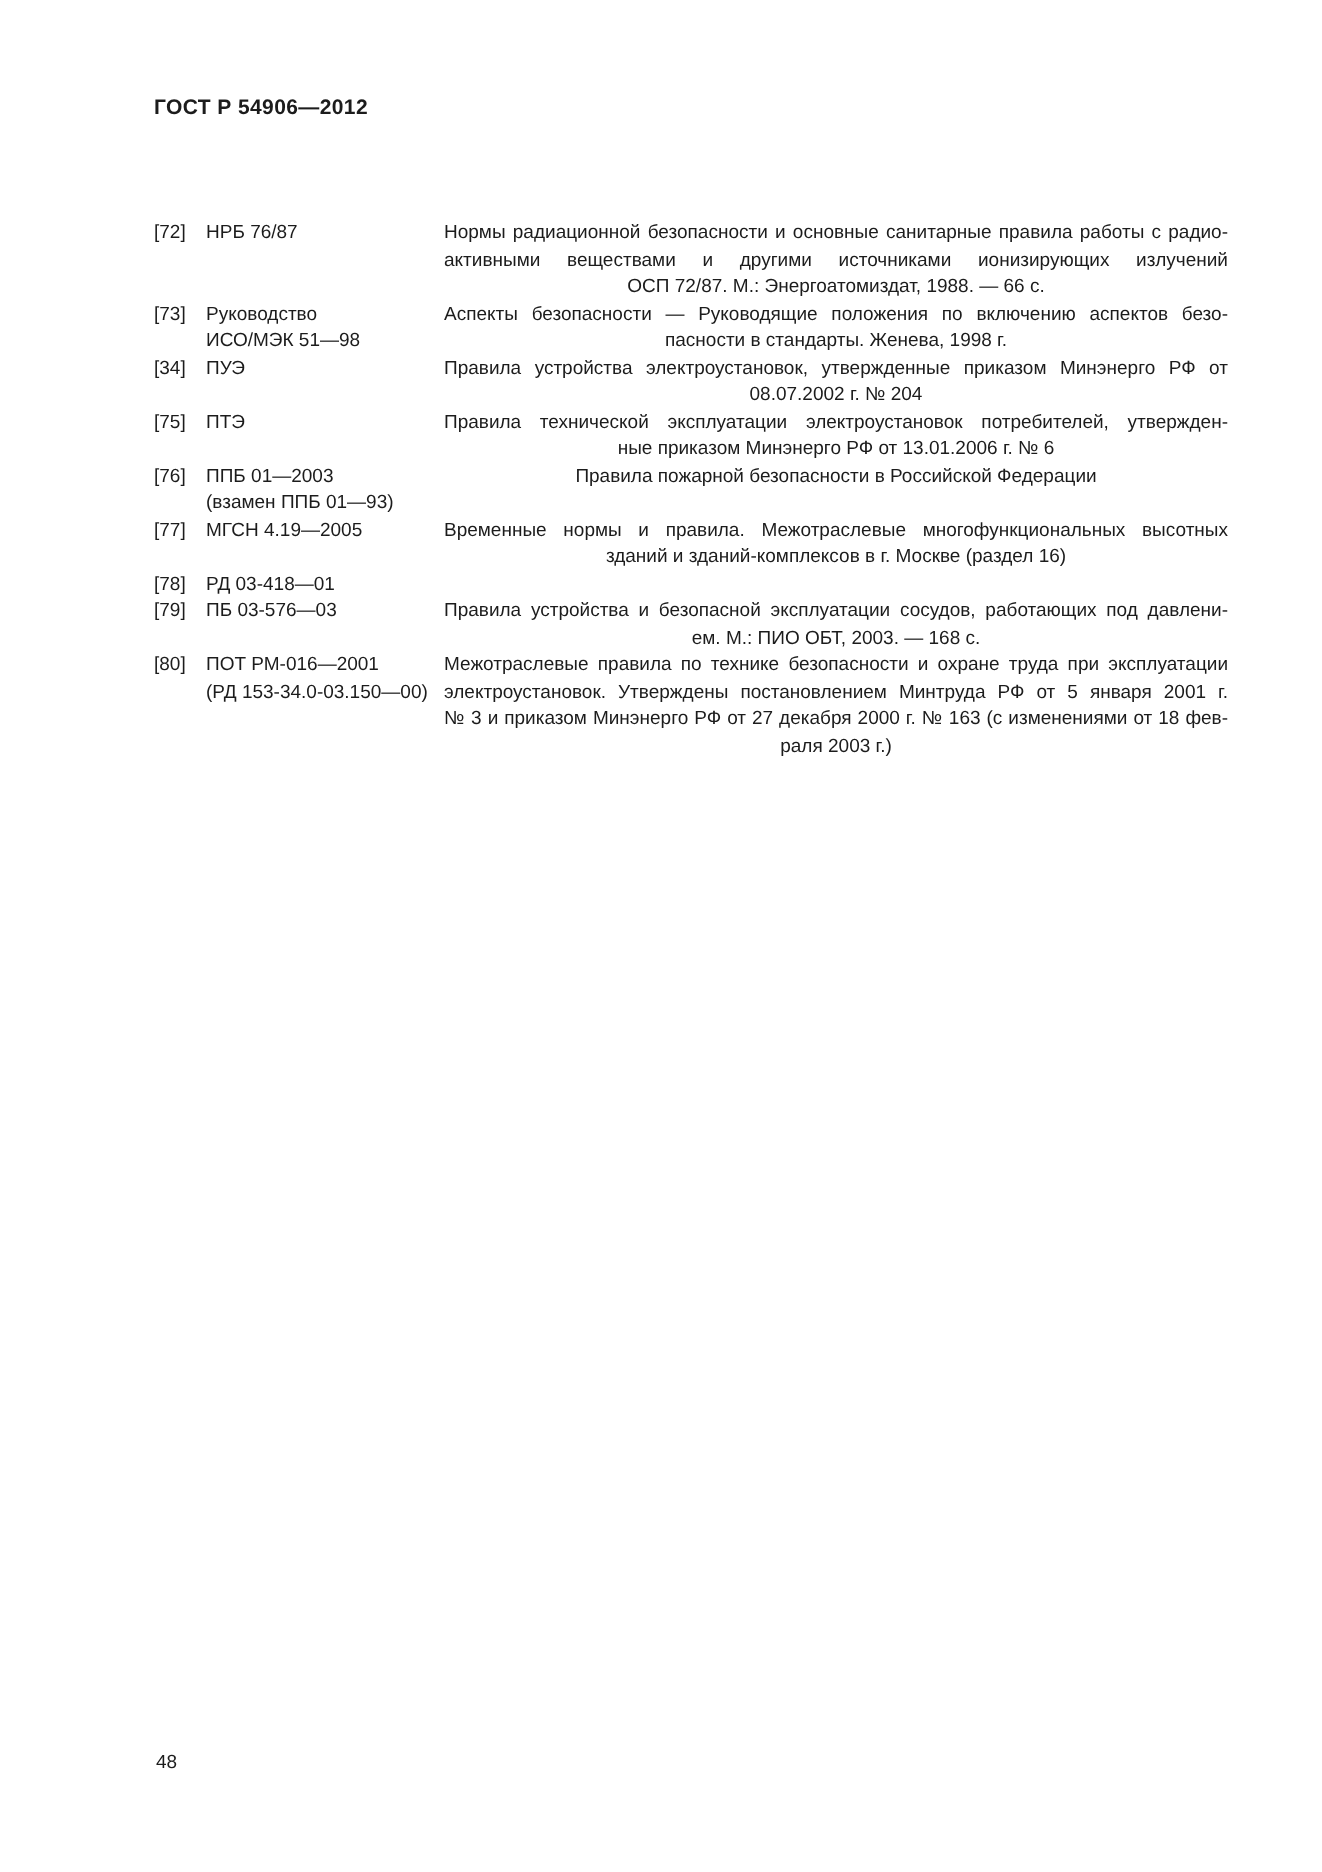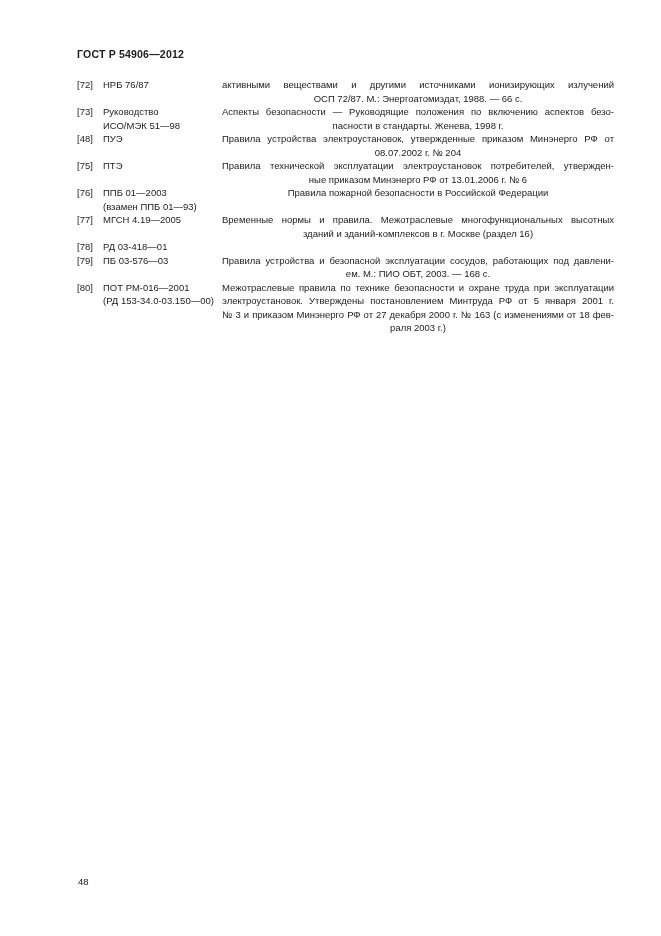--- a/index.html
+++ b/index.html
@@ -20,21 +20,21 @@
     left: 77px;
     top: 48px;
     font-size: 10.5px;
     font-weight: bold;
     letter-spacing: 0.2px;
     white-space: nowrap;
   }
   .bib-list {
     position: absolute;
     left: 77px;
-    top: 78px;
+    top: 110px;
     width: 537px;
     font-size: 9.5px;
     line-height: 13.5px;
   }
   .ref-row {
     display: flex;
     align-items: flex-start;
   }
   .ref-num {
     flex: 0 0 26px;
@@ -72,39 +72,40 @@
 <div class="doc-header">ГОСТ Р 54906—2012</div>
 
 <div class="bib-list">
 
   <div class="ref-row">
     <div class="ref-num">[72]</div>
     <div class="ref-code">
       <div>НРБ 76/87</div>
     </div>
     <div class="ref-desc">
+      <div class="jl">Нормы радиационной безопасности и основные санитарные правила работы с радио-</div>
       <div class="jl">активными веществами и другими источниками ионизирующих излучений</div>
       <div class="ll">ОСП 72/87. М.: Энергоатомиздат, 1988. — 66 с.</div>
     </div>
   </div>
 
   <div class="ref-row">
     <div class="ref-num">[73]</div>
     <div class="ref-code">
       <div>Руководство</div>
       <div>ИСО/МЭК 51—98</div>
     </div>
     <div class="ref-desc">
       <div class="jl">Аспекты безопасности — Руководящие положения по включению аспектов безо-</div>
       <div class="ll">пасности в стандарты. Женева, 1998 г.</div>
     </div>
   </div>
 
   <div class="ref-row">
-    <div class="ref-num">[48]</div>
+    <div class="ref-num">[34]</div>
     <div class="ref-code">
       <div>ПУЭ</div>
     </div>
     <div class="ref-desc">
       <div class="jl">Правила устройства электроустановок, утвержденные приказом Минэнерго РФ от</div>
       <div class="ll">08.07.2002 г. № 204</div>
     </div>
   </div>
 
   <div class="ref-row">

